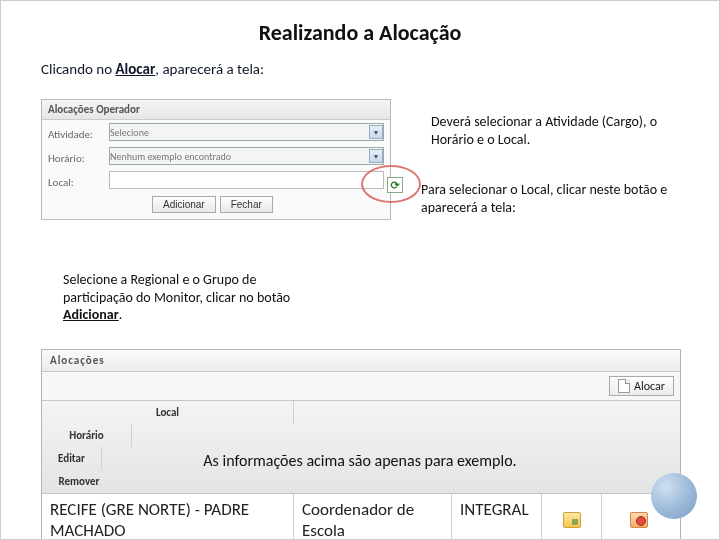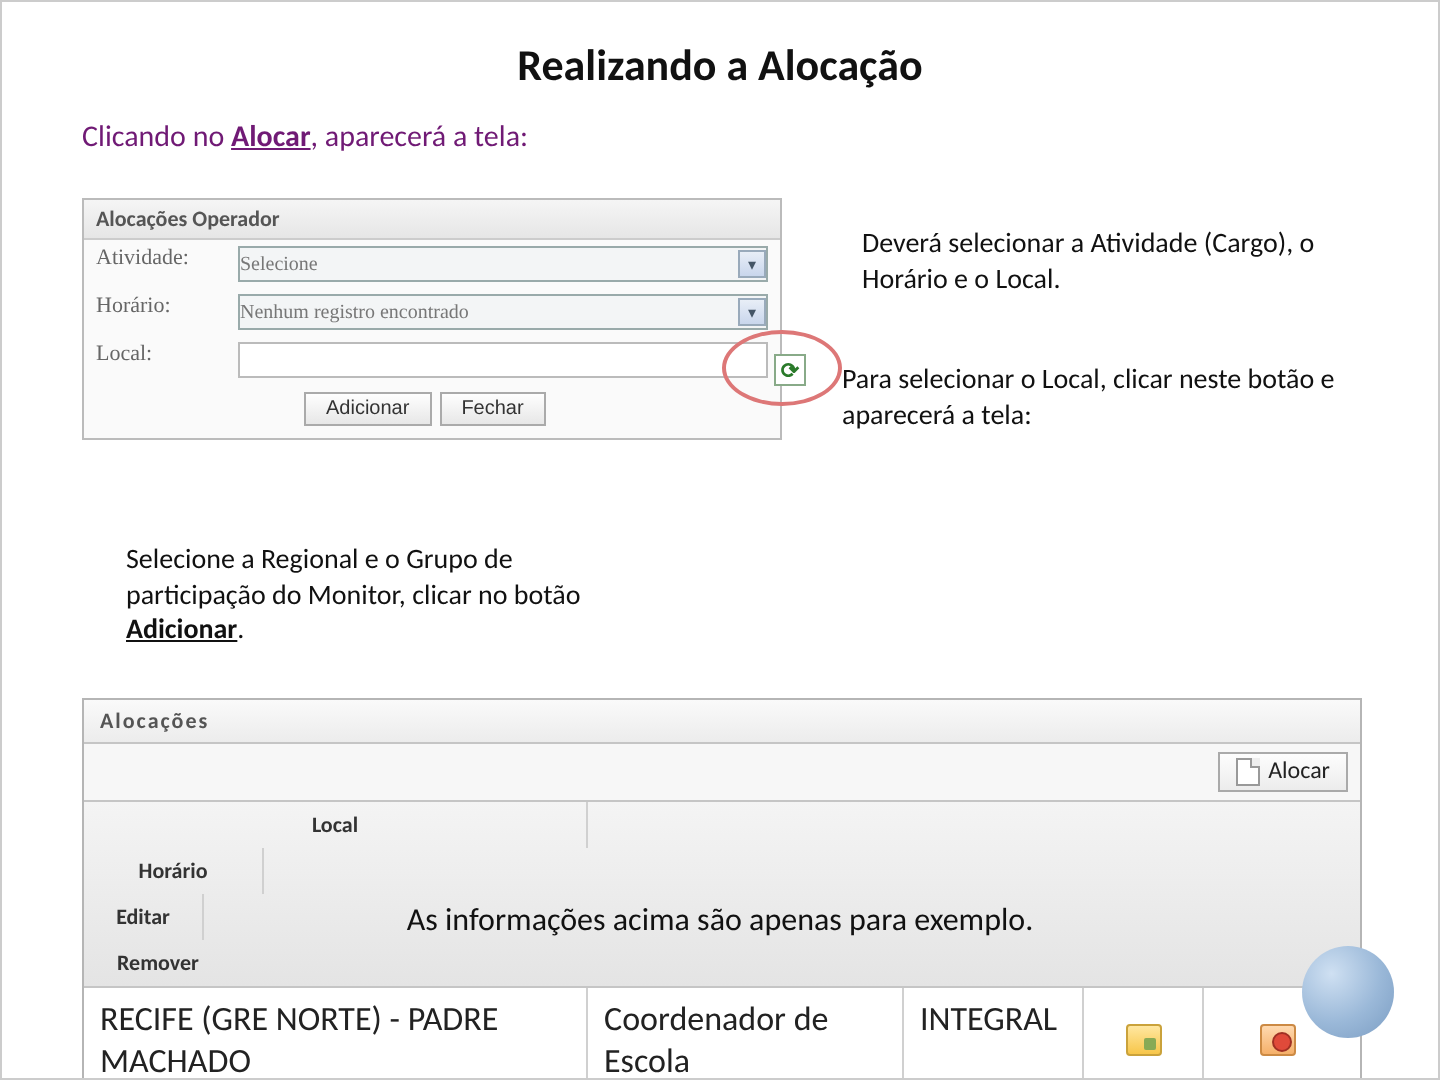--- a/index.html
+++ b/index.html
@@ -1,21 +1,21 @@
 <!DOCTYPE html>
 <html><head>
 <meta charset="utf-8">
 <style>
   * { box-sizing: border-box; margin: 0; padding: 0; }
   body { width: 720px; height: 540px; background: #fff; font-family: Calibri, Arial, sans-serif; position: relative; border: 1px solid #ccc; }
   .title { text-align: center; font-size: 22px; font-weight: bold; color: #111; margin-top: 18px; }
-  .subtitle { font-size: 15px; color: #701a75; margin: 14px 0 6px 40px; }
+  .subtitle { font-size: 15px; color: #0f172a; margin: 14px 0 6px 40px; }
   .form-panel { position: absolute; left: 40px; top: 98px; width: 350px; border: 1px solid #bbb; background: #fafafa; font-size: 11px; color: #444; }
   .form-header { background: linear-gradient(#f5f5f5,#e6e6e6); padding: 3px 6px; font-weight: bold; color: #555; border-bottom: 1px solid #ccc; }
-  .form-row { display: flex; align-items: flex-start; padding: 3px 6px; gap: 16px; font-family: Liberation Serif, serif; }
+  .form-row { display: flex; align-items: flex-end; padding: 3px 6px; gap: 6px; }
   .form-label { width: 55px; color: #666; }
   .combo { display: flex; align-items: center; border: 1px solid #9aa; background: #f3f5f6; height: 18px; flex: 1; padding: 0 0; font-size: 10px; color: #777; justify-content: space-between; }
   .combo .chev { width: 14px; height: 14px; background: linear-gradient(#e8eef7,#c9d6ec); border: 1px solid #9ab; display: flex; align-items: center; justify-content: center; font-size: 8px; color: #456; }
   .local-box { border: 1px solid #bbb; background: #fff; height: 18px; flex: 1; }
   .green-btn { position: absolute; left: 386px; top: 176px; width: 16px; height: 16px; border: 1px solid #8a8; background: #fff; display: flex; align-items: center; justify-content: center; color: #2a7a2a; font-size: 11px; font-weight: bold; }
   .ellipse { position: absolute; left: 360px; top: 164px; width: 60px; height: 38px; border: 2px solid #d77; border-radius: 50%; }
   .btn-row { padding: 4px 0 6px 110px; display: flex; gap: 4px; }
   .mini-btn { border: 1px solid #aaa; background: linear-gradient(#fefefe,#e7e7e7); font-size: 10px; padding: 2px 10px; color: #333; }
   .callout { position: absolute; font-size: 14px; color: #111; line-height: 1.25; }
   .c1 { left: 430px; top: 112px; width: 250px; }
@@ -62,21 +62,21 @@
   <div class="form-row">
     <span class="form-label">Atividade:</span>
     <div class="combo">
       <span>Selecione</span>
       <span class="chev">▾</span>
     </div>
   </div>
   <div class="form-row">
     <span class="form-label">Horário:</span>
     <div class="combo">
-      <span>Nenhum registro encontrado</span>
+      <span>Nenhum exemplo encontrado</span>
       <span class="chev">▾</span>
     </div>
   </div>
   <div class="form-row">
     <span class="form-label">Local:</span>
     <div class="local-box"></div>
   </div>
   <div class="btn-row">
     <button class="mini-btn">Adicionar</button>
     <button class="mini-btn">Fechar</button>

